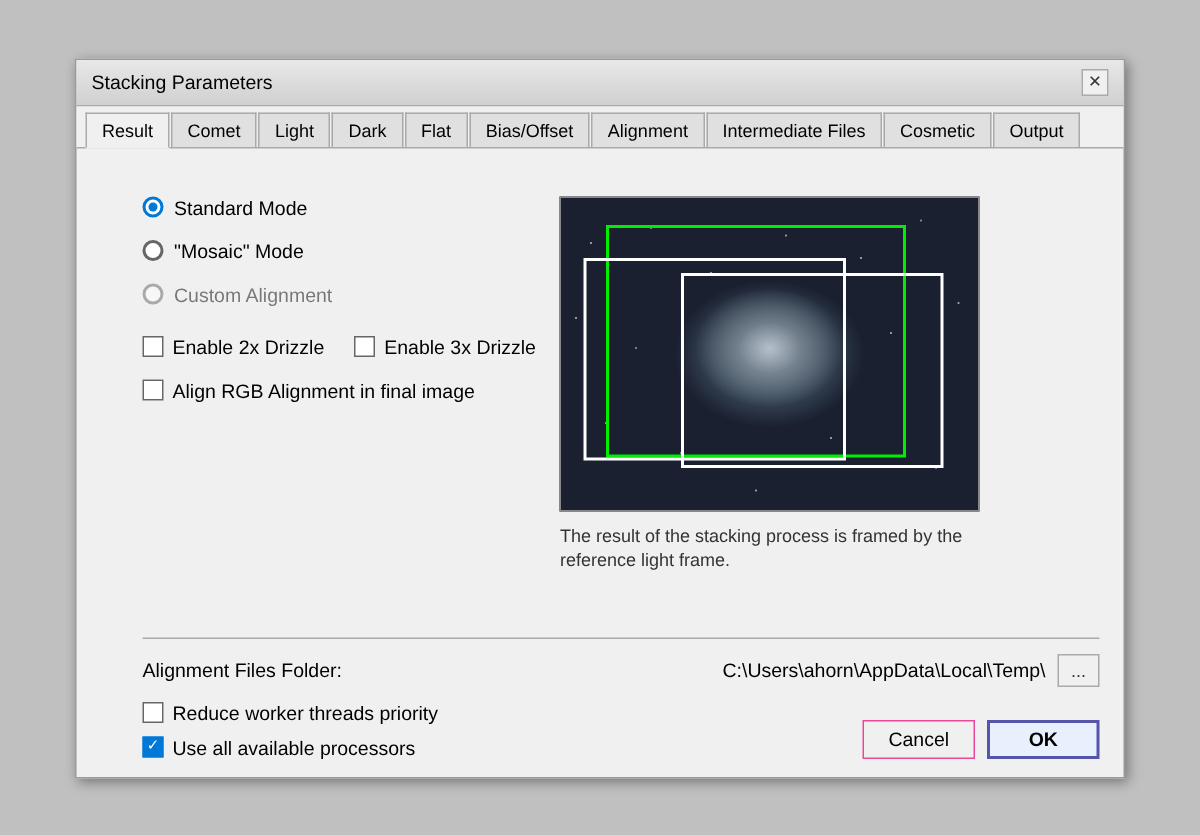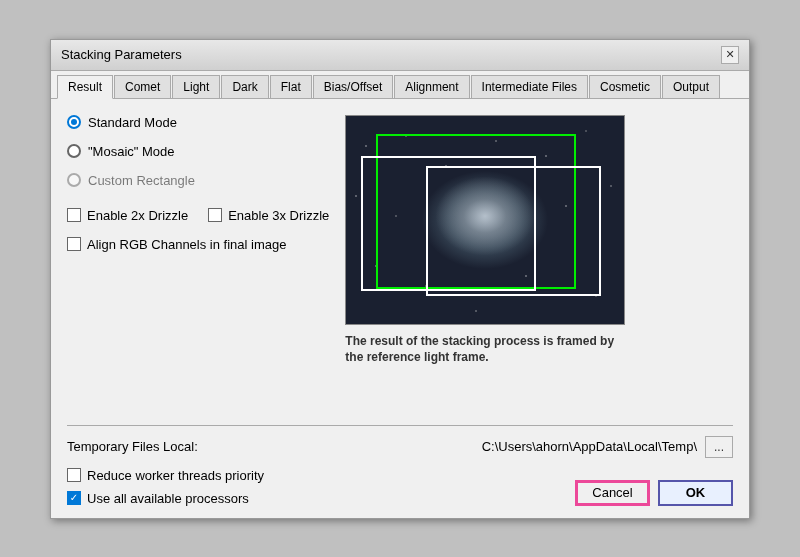--- a/index.html
+++ b/index.html
@@ -76,24 +76,25 @@
 
     .tab.active {
       background: #f0f0f0;
       border-bottom: 1px solid #f0f0f0;
       z-index: 1;
       margin-bottom: -1px;
       font-weight: normal;
     }
 
     .content {
-      padding: 16px 16px 12px 16px;
+      padding: 32px 16px 12px 16px;
       flex: 1;
       display: flex;
       flex-direction: column;
+      margin-left: 28px;
     }
 
     .main-row {
       display: flex;
       gap: 16px;
       flex: 1;
     }
 
     .left-panel {
       display: flex;
@@ -186,21 +187,20 @@
 
     .checkbox-label {
       font-size: 13px;
       color: #000;
     }
 
     .right-panel {
       display: flex;
       flex-direction: column;
       flex: 1;
-      font-weight: bold;
     }
 
     .stacking-image {
       width: 280px;
       height: 210px;
       background: #1a1a2e;
       position: relative;
       overflow: hidden;
       border: 1px solid #888;
     }
@@ -340,21 +340,21 @@
     .bottom-buttons {
       display: flex;
       gap: 8px;
       align-items: center;
     }
 
     .btn {
       min-width: 75px;
       height: 26px;
       padding: 2px 12px;
-      border: 3px solid #ec4899;
+      border: 1px solid #ec4899;
       background: #f0f0f0;
       cursor: pointer;
       font-size: 13px;
       color: #000;
       display: flex;
       align-items: center;
       justify-content: center;
     }
 
     .btn-ok {
@@ -400,39 +400,39 @@
           </div>
 
           <div class="radio-item">
             <div class="radio-circle"></div>
             <span class="radio-label">"Mosaic" Mode</span>
           </div>
 
 
           <div class="radio-item disabled">
             <div class="radio-circle"></div>
-            <span class="radio-label">Custom Rectangle</span>
+            <span class="radio-label">Custom Alignment</span>
           </div>
 
         </div>
 
         <div class="drizzle-row">
           <div class="checkbox-item">
             <div class="checkbox-box"></div>
             <span class="checkbox-label">Enable 2x Drizzle</span>
           </div>
           <div class="checkbox-item">
             <div class="checkbox-box"></div>
             <span class="checkbox-label">Enable 3x Drizzle</span>
           </div>
         </div>
 
         <div class="checkbox-item">
           <div class="checkbox-box"></div>
-          <span class="checkbox-label">Align RGB Channels in final image</span>
+          <span class="checkbox-label">Align RGB Alignment in final image</span>
         </div>
 
       </div>
 
       <div class="right-panel">
 
         <div class="stacking-image">
           <div class="star-field"></div>
           <div class="galaxy-glow"></div>
           <div class="stars-overlay"></div>
@@ -444,21 +444,21 @@
           <div class="rect-white2"></div>
         </div>
         <p class="image-caption">The result of the stacking process is framed by the reference light frame.</p>
       </div>
 
     </div>
 
     <div class="divider"></div>
 
     <div class="temp-folder-row">
-      <span class="temp-folder-label">Temporary Files Local:</span>
+      <span class="temp-folder-label">Alignment Files Folder:</span>
       <span class="temp-folder-value">C:\Users\ahorn\AppData\Local\Temp\</span>
       <div class="browse-btn">...</div>
     </div>
 
     <div class="bottom-row">
       <div class="bottom-checkboxes">
 
         <div class="checkbox-item">
           <div class="checkbox-box"></div>
           <span class="checkbox-label">Reduce worker threads priority</span>

